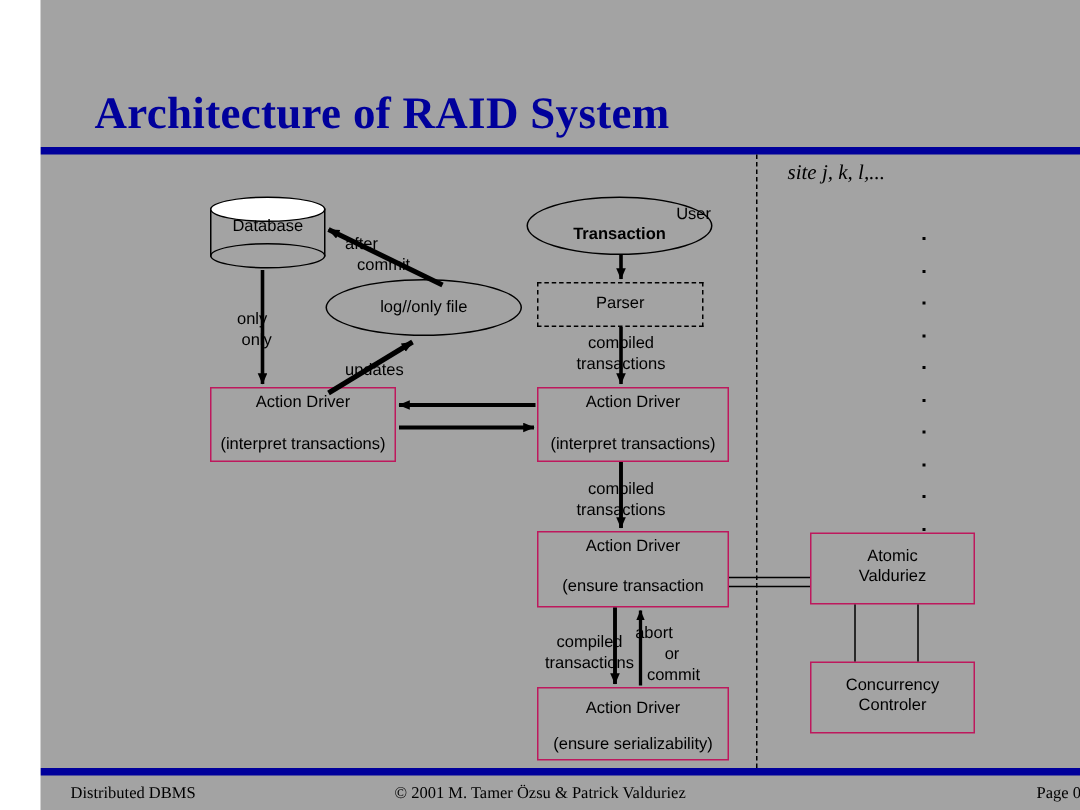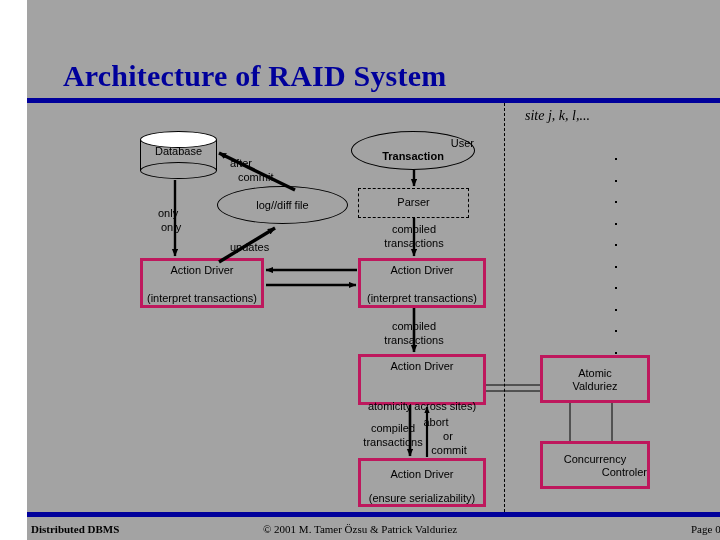--- a/index.html
+++ b/index.html
@@ -46,21 +46,21 @@
   }
   
   .footer-text {
     position: absolute;
     font-family: "Liberation Serif", serif;
     font-size: 11px;
     color: #000000;
     white-space: nowrap;
     top: 523px;
   }
-  #footer-left  { left: 4px; font-weight: bold; }
+  #footer-left  { left: 20px; }
   #footer-center{ left: 236px; }
   #footer-right { left: 664px; }
 
   
   #site-divider {
     position: absolute;
     left: 477px;
     top: 103px;
     width: 0px;
     height: 409px;
@@ -79,21 +79,21 @@
   .site-dot {
     position: absolute;
     width: 2px;
     height: 2px;
     background: #000000;
   }
 
   
   .box {
     position: absolute;
-    border: 3px solid #be185d;
+    border: 1px solid #be185d;
     background: transparent;
     box-sizing: border-box;
   }
   .box.dashed { border: 1px dashed #000000; }
   .box-label {
     position: absolute;
     left: 0;
     right: 0;
     text-align: center;
     font-size: 11px;
@@ -203,21 +203,21 @@
     <div id="db-label">Database</div>
   </div>
 
   <div class="free-label" style="left:203px; top:156px;">after</div>
   <div class="free-label" style="left:211px; top:170px;">commit</div>
 
   <div class="free-label" style="left:131px; top:206px;">only</div>
   <div class="free-label" style="left:134px; top:220px;">only</div>
 
   <div class="ellipse" style="left:190px; top:186px; width:131px; height:38px;">
-    <div class="ellipse-label" style="top:12px;">log//diff file</div>
+    <div class="ellipse-label" style="top:12px;">log//only file</div>
   </div>
 
   <div class="free-label" style="left:203px; top:240px;">updates</div>
 
   <div class="box" style="left:113px; top:258px; width:124px; height:50px;">
     <div class="box-label" style="top:3px;">Action Driver</div>
     <div class="box-label" style="top:31px;">(interpret transactions)</div>
   </div>
 
   <div class="ellipse" style="left:324px; top:131px; width:124px; height:39px;">
@@ -235,21 +235,21 @@
   <div class="box" style="left:331px; top:258px; width:128px; height:50px;">
     <div class="box-label" style="top:3px;">Action Driver</div>
     <div class="box-label" style="top:31px;">(interpret transactions)</div>
   </div>
 
   <div class="free-label" style="left:348px; top:319px; width:78px;">compiled</div>
   <div class="free-label" style="left:342px; top:333px; width:90px;">transactions</div>
 
   <div class="box" style="left:331px; top:354px; width:128px; height:51px;">
     <div class="box-label" style="top:3px;">Action Driver</div>
-    <div class="box-label" style="top:43px;">atomicity across sites)</div>
+    <div class="box-label" style="top:30px;">(ensure transaction</div>
   </div>
 
   <div class="free-label" style="left:327px; top:421px; width:78px;">compiled</div>
   <div class="free-label" style="left:321px; top:435px; width:90px;">transactions</div>
 
   <div class="free-label" style="left:392px; top:415px; width:34px;text-align:center;">abort</div>
   <div class="free-label" style="left:410px; top:429px; width:22px;">or</div>
   <div class="free-label" style="left:400px; top:443px; width:44px;">commit</div>
 
   <div class="box" style="left:331px; top:458px; width:128px; height:49px;">
@@ -257,21 +257,21 @@
     <div class="box-label" style="top:31px;">(ensure serializability)</div>
   </div>
 
   <div class="box" style="left:513px; top:355px; width:110px; height:48px;">
     <div class="box-label" style="top:9px;">Atomic</div>
     <div class="box-label" style="top:22px;">Valduriez</div>
   </div>
 
   <div class="box" style="left:513px; top:441px; width:110px; height:48px;">
     <div class="box-label" style="top:9px;">Concurrency</div>
-    <div class="box-label" style="top:22px;text-align:right;">Controler</div>
+    <div class="box-label" style="top:22px;">Controler</div>
   </div>
 
   <svg id="connectors" viewBox="0 0 720 540" width="720" height="540">
     <defs>
       <marker id="ah" markerWidth="9" markerHeight="9" refX="7.2" refY="3.2" orient="auto" markerUnits="userSpaceOnUse">
         <path d="M0,0 L7.6,3.2 L0,6.4 z" fill="#000000"></path>
       </marker>
       <marker id="ah-sm" markerWidth="8" markerHeight="8" refX="6.4" refY="2.8" orient="auto" markerUnits="userSpaceOnUse">
         <path d="M0,0 L6.8,2.8 L0,5.6 z" fill="#000000"></path>
       </marker>

